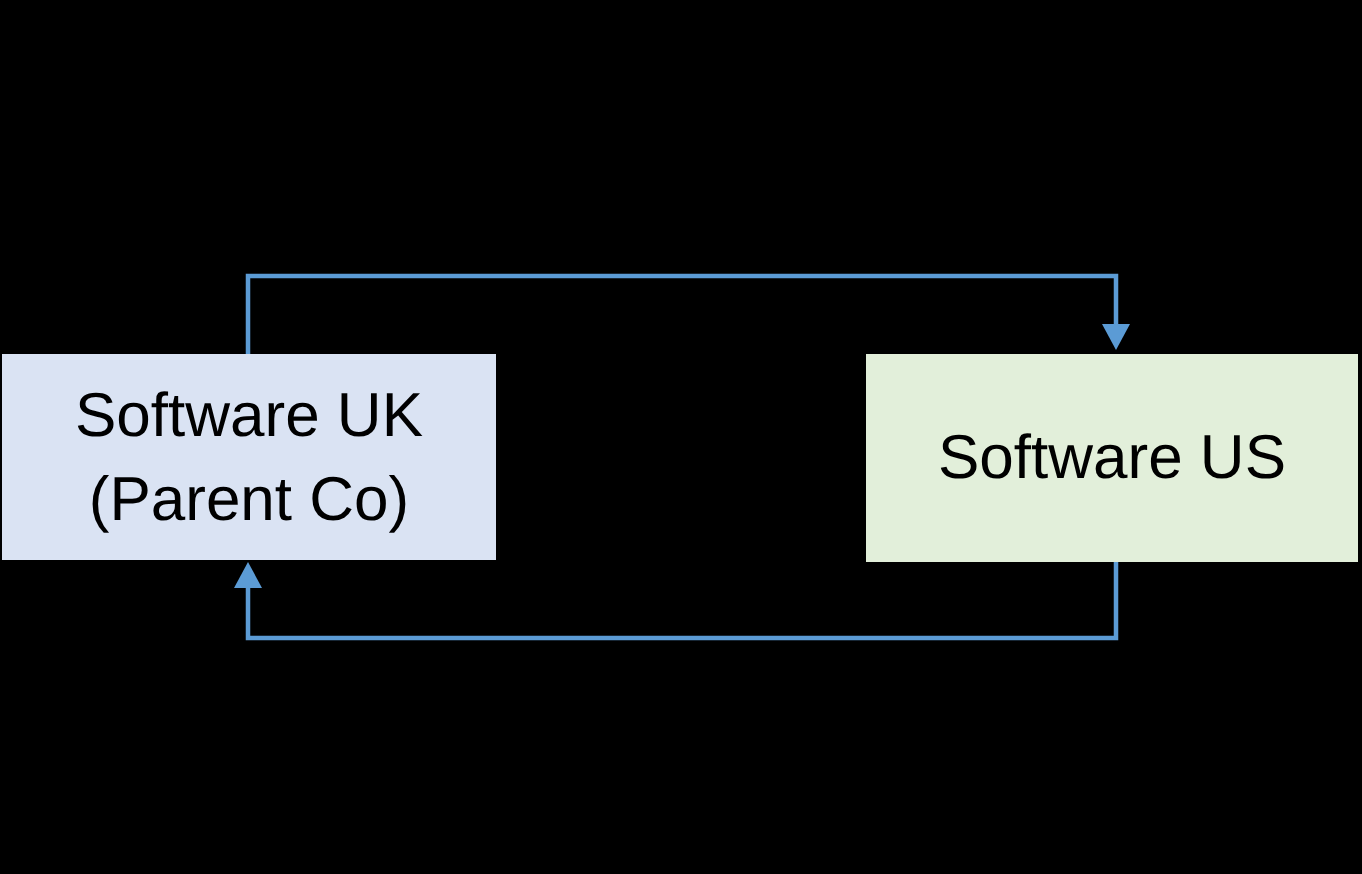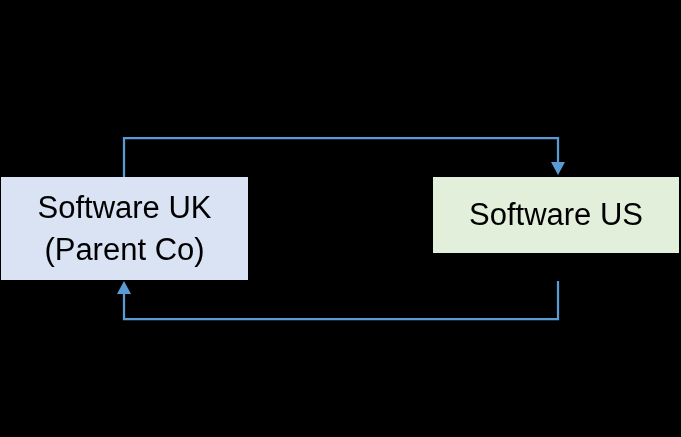--- a/index.html
+++ b/index.html
@@ -47,21 +47,21 @@
     left: 1px;
     top: 177px;
     width: 247px;
     height: 103px;
     background: var(--uk-fill, #dae3f3);
   }
   .node-us {
     left: 433px;
     top: 177px;
     width: 246px;
-    height: 76px;
+    height: 104px;
     background: var(--us-fill, #e2efda);
   }
   .node-line {
     display: block;
     white-space: nowrap;
   }
 </style>
 </head>
 <body>
 

